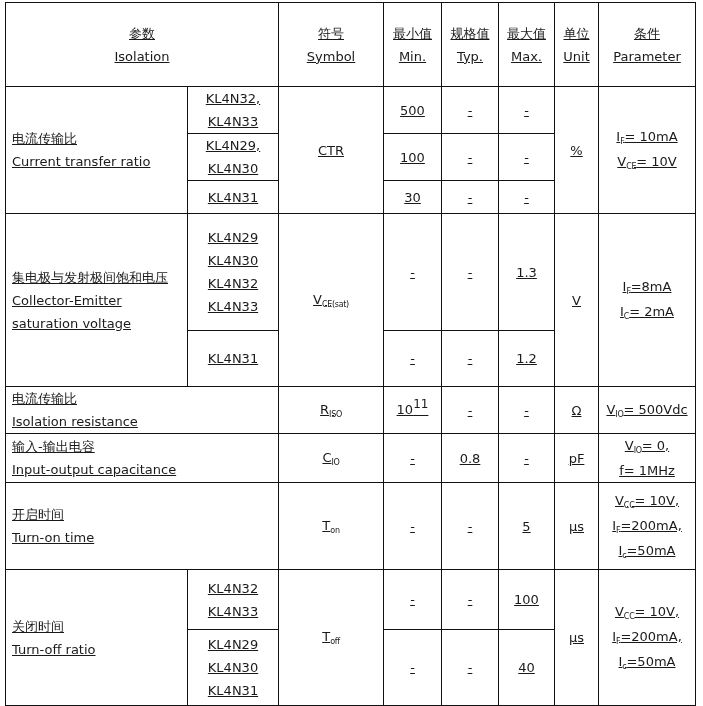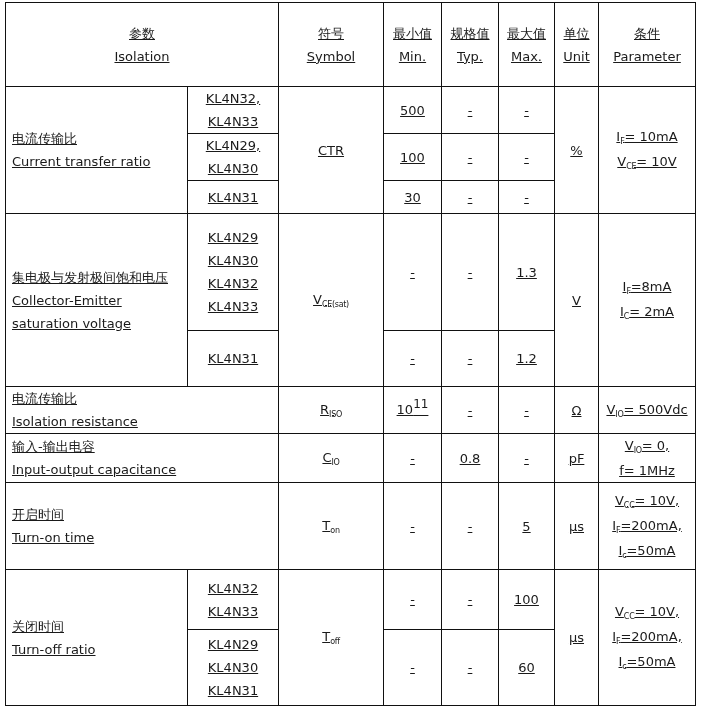--- a/index.html
+++ b/index.html
@@ -207,16 +207,16 @@
     </td>
   </tr>
   <tr style="height:76px">
     <td class="gray-top">
       <span class="line">KL4N29</span>
       <span class="line">KL4N30</span>
       <span class="line">KL4N31</span>
     </td>
     <td class="gray-top">-</td>
     <td class="gray-top">-</td>
-    <td class="gray-top">60</td>
+    <td class="gray-top">40</td>
   </tr>
 </tbody>
   </table>
 
 </body></html>

